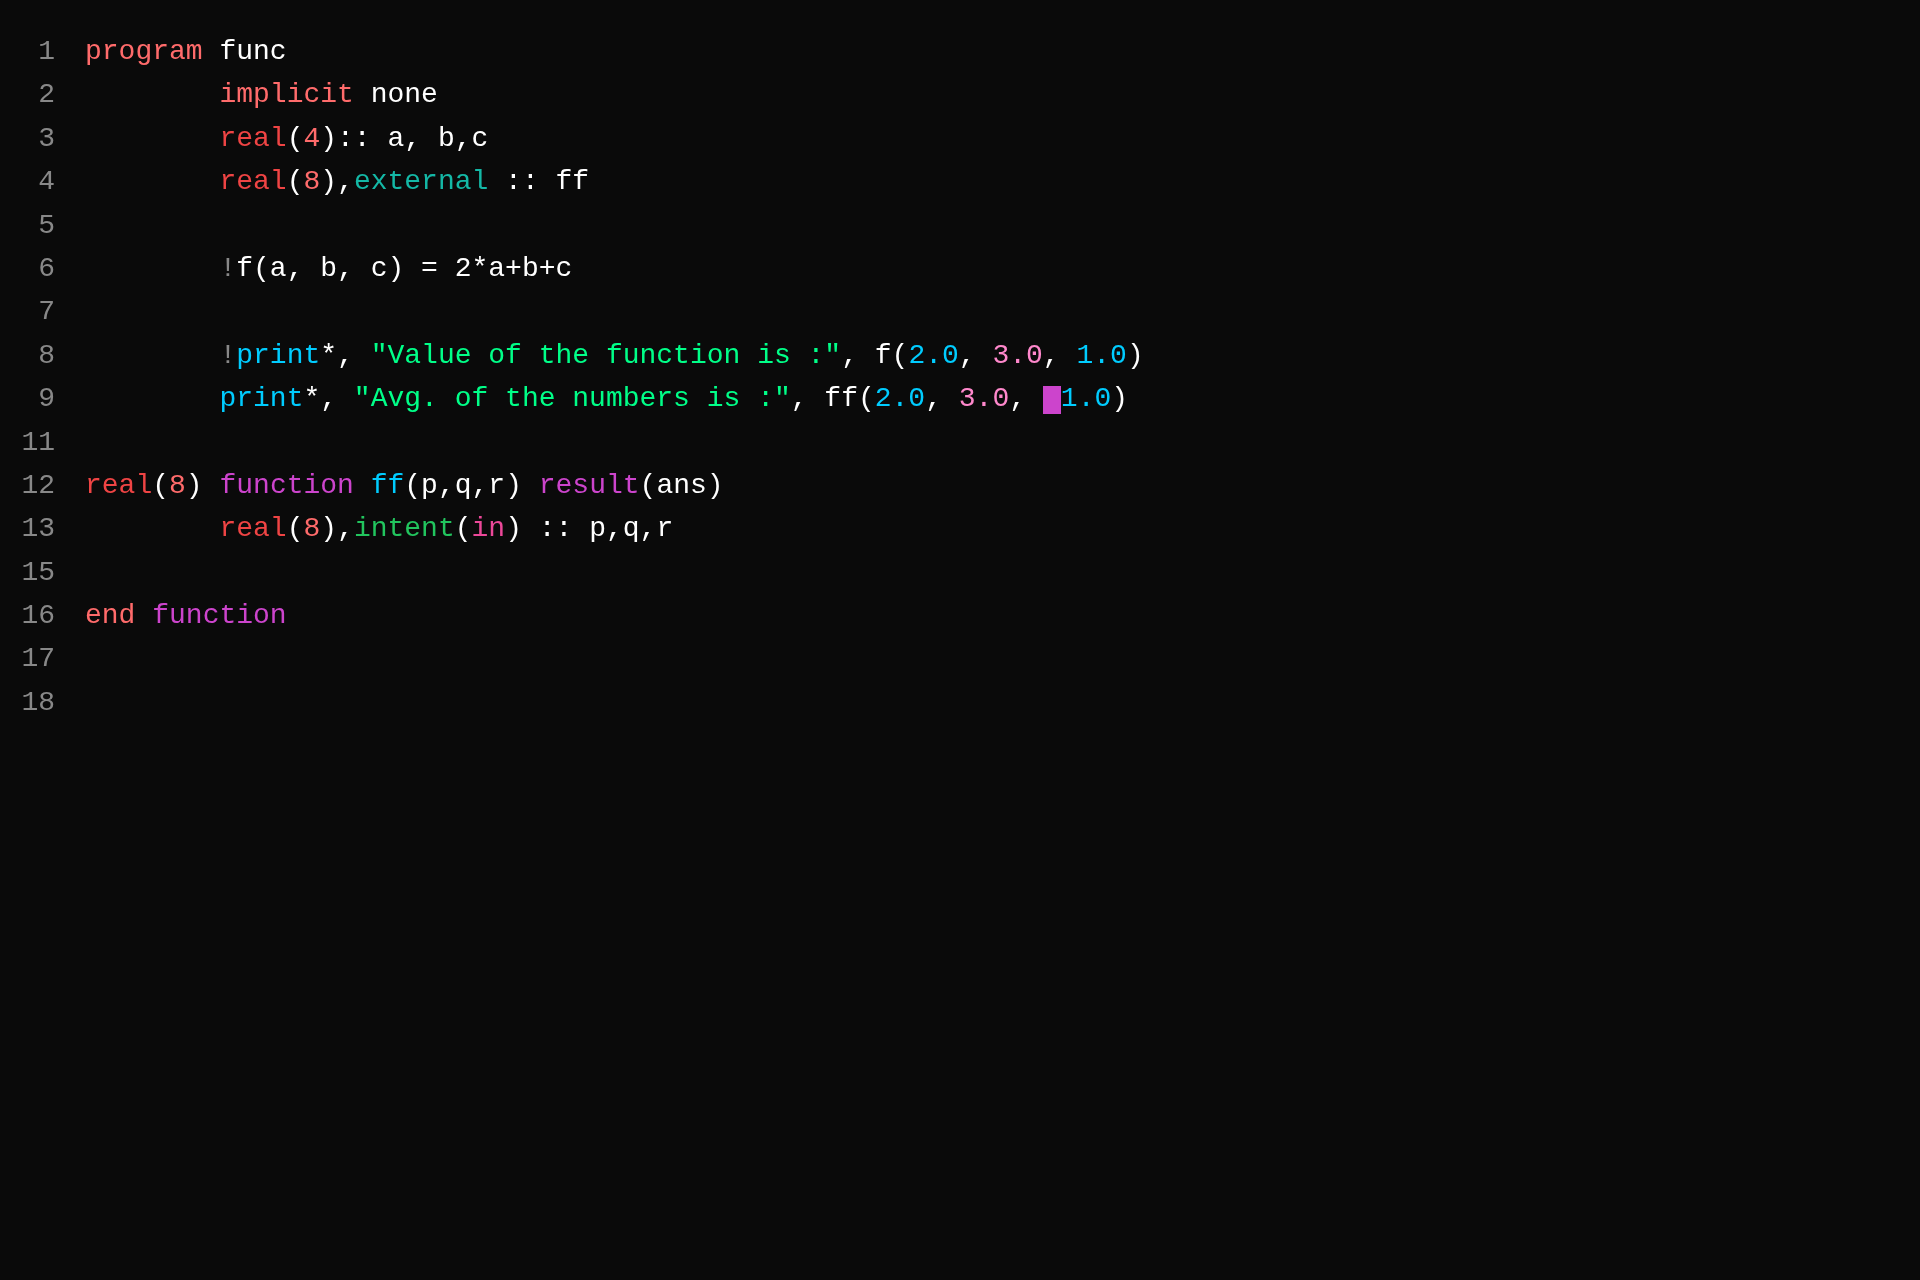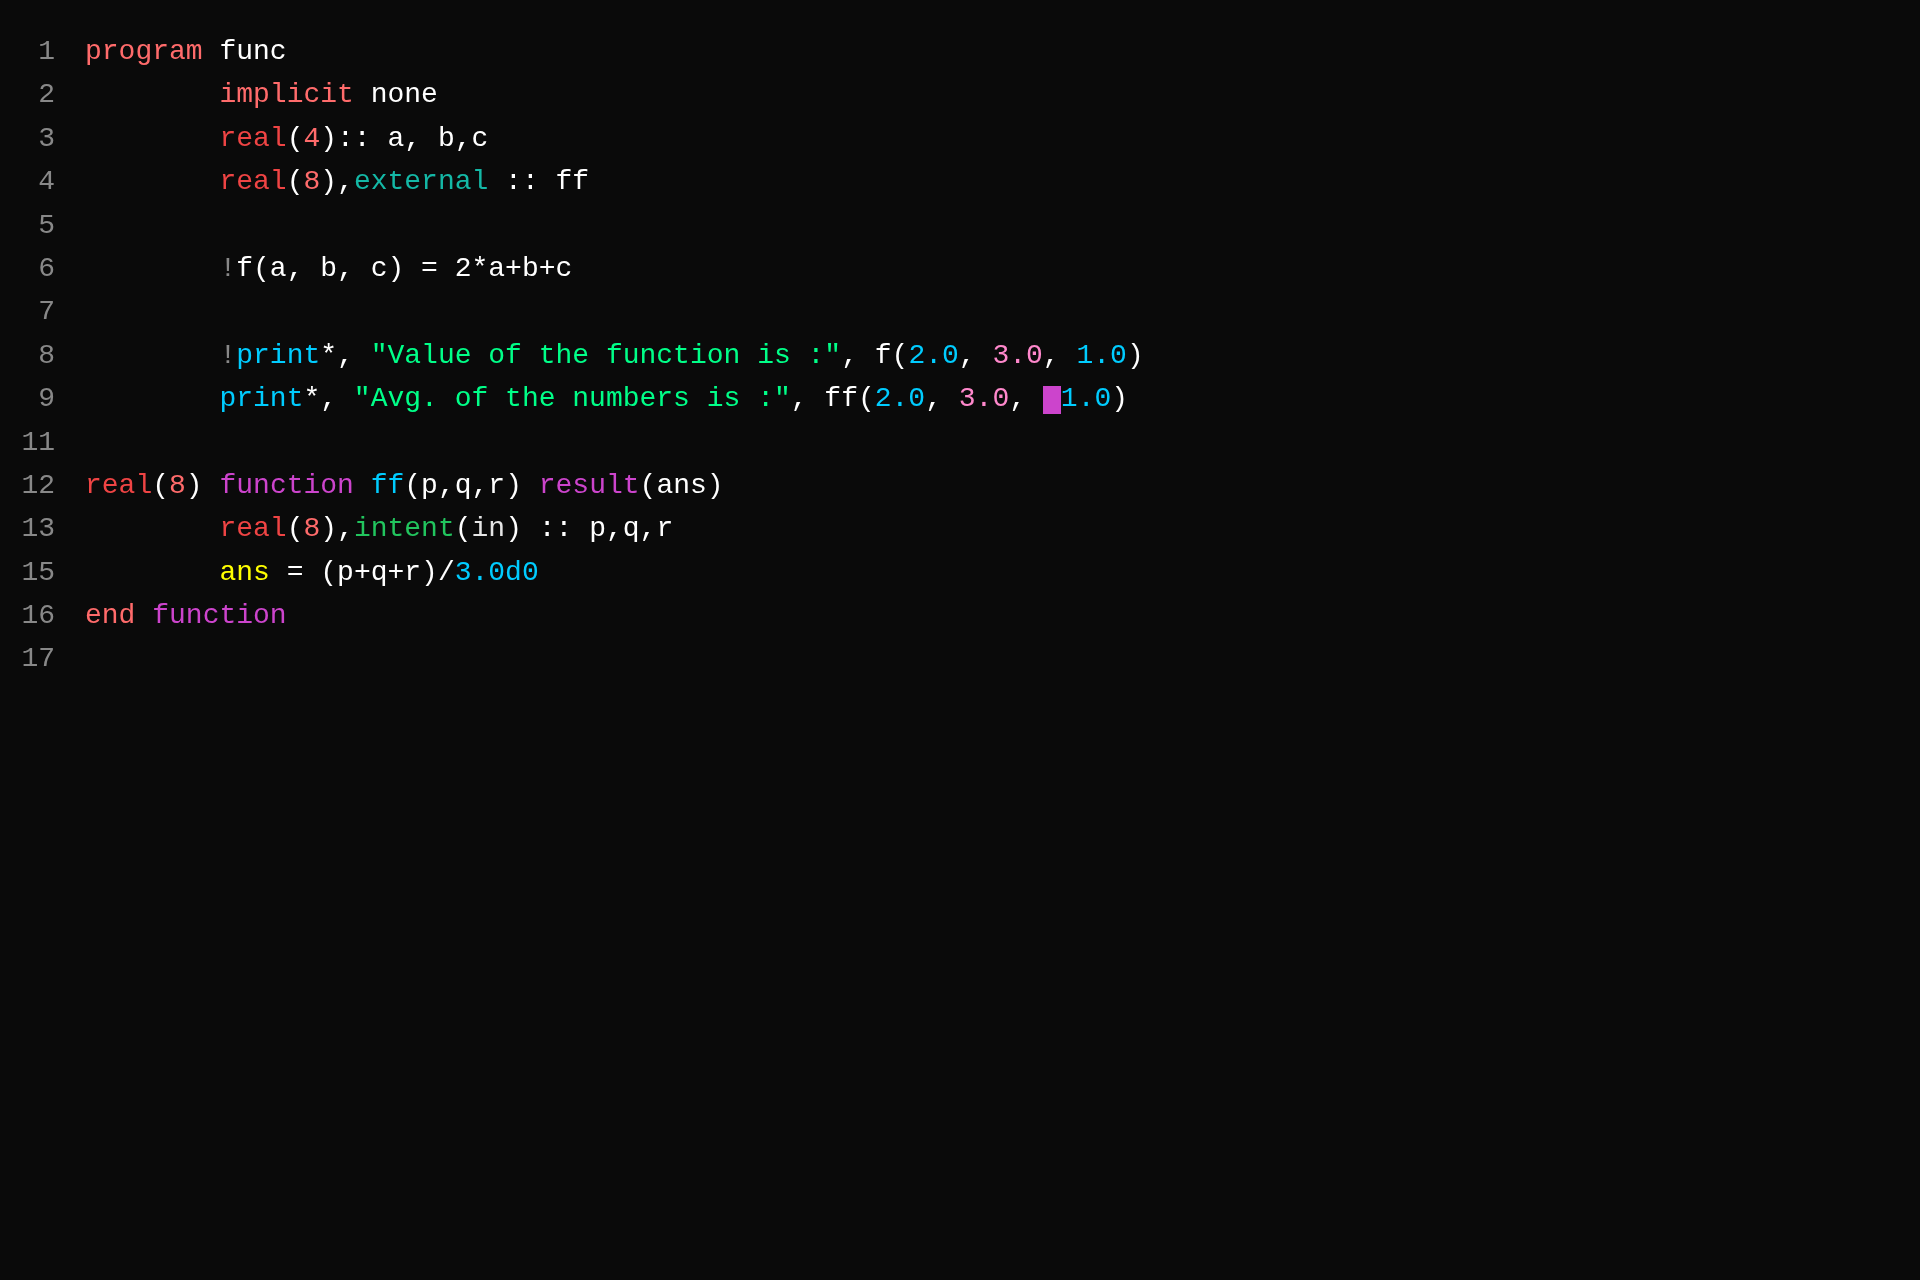--- a/index.html
+++ b/index.html
@@ -59,21 +59,21 @@
     .kw-result { color: #cc44cc; } 
     .paren-num { color: #ff6b6b; } 
     .var-normal { color: #ffffff; } 
     .string { color: #00ff88; } 
     .comment-char { color: #888888; }
     .number-lit { color: #00ccff; }
     .number-lit-pink { color: #ff88cc; }
     .operator { color: #ffffff; }
     .ff-name { color: #00ccff; }
     .ans-var { color: #ffff00; }
-    .in-keyword { color: #e5e5e5; } 
+    .in-keyword { color: #ec4899; } 
     .double-literal { color: #00ccff; }
     .cursor-block {
       display: inline-block;
       background-color: #cc44cc;
       width: 18px;
       height: 1em;
       vertical-align: text-bottom;
     }
   </style>
 </head>
@@ -138,27 +138,30 @@
   </div>
 
   <div class="code-line">
     <span class="line-number">13</span>
     <span class="line-content">        <span class="kw-real">real</span><span class="operator">(</span><span class="paren-num">8</span><span class="operator">),</span><span class="kw-intent">intent</span><span class="operator">(</span><span class="in-keyword">in</span><span class="operator">)</span> <span class="operator">::</span> <span class="var-normal">p,q,r</span></span>
   </div>
 
 
   <div class="code-line">
     <span class="line-number">15</span>
-    <span class="line-content">        <span class="ans-var">ans</span> <span class="operator">=</span> <span class="var-normal">(p+q+r)/</span><span class="double-literal">3.0d0</span></span>
   </div>
 
   <div class="code-line">
     <span class="line-number">16</span>
     <span class="line-content"><span class="kw-end">end</span> <span class="kw-function">function</span></span>
   </div>
 
   <div class="code-line">
     <span class="line-number">17</span>
     <span class="line-content"> </span>
   </div>
 
+  <div class="code-line">
+    <span class="line-number">18</span>
+    <span class="line-content"> </span>
+  </div>
 
 </div>
 
 </body></html>

